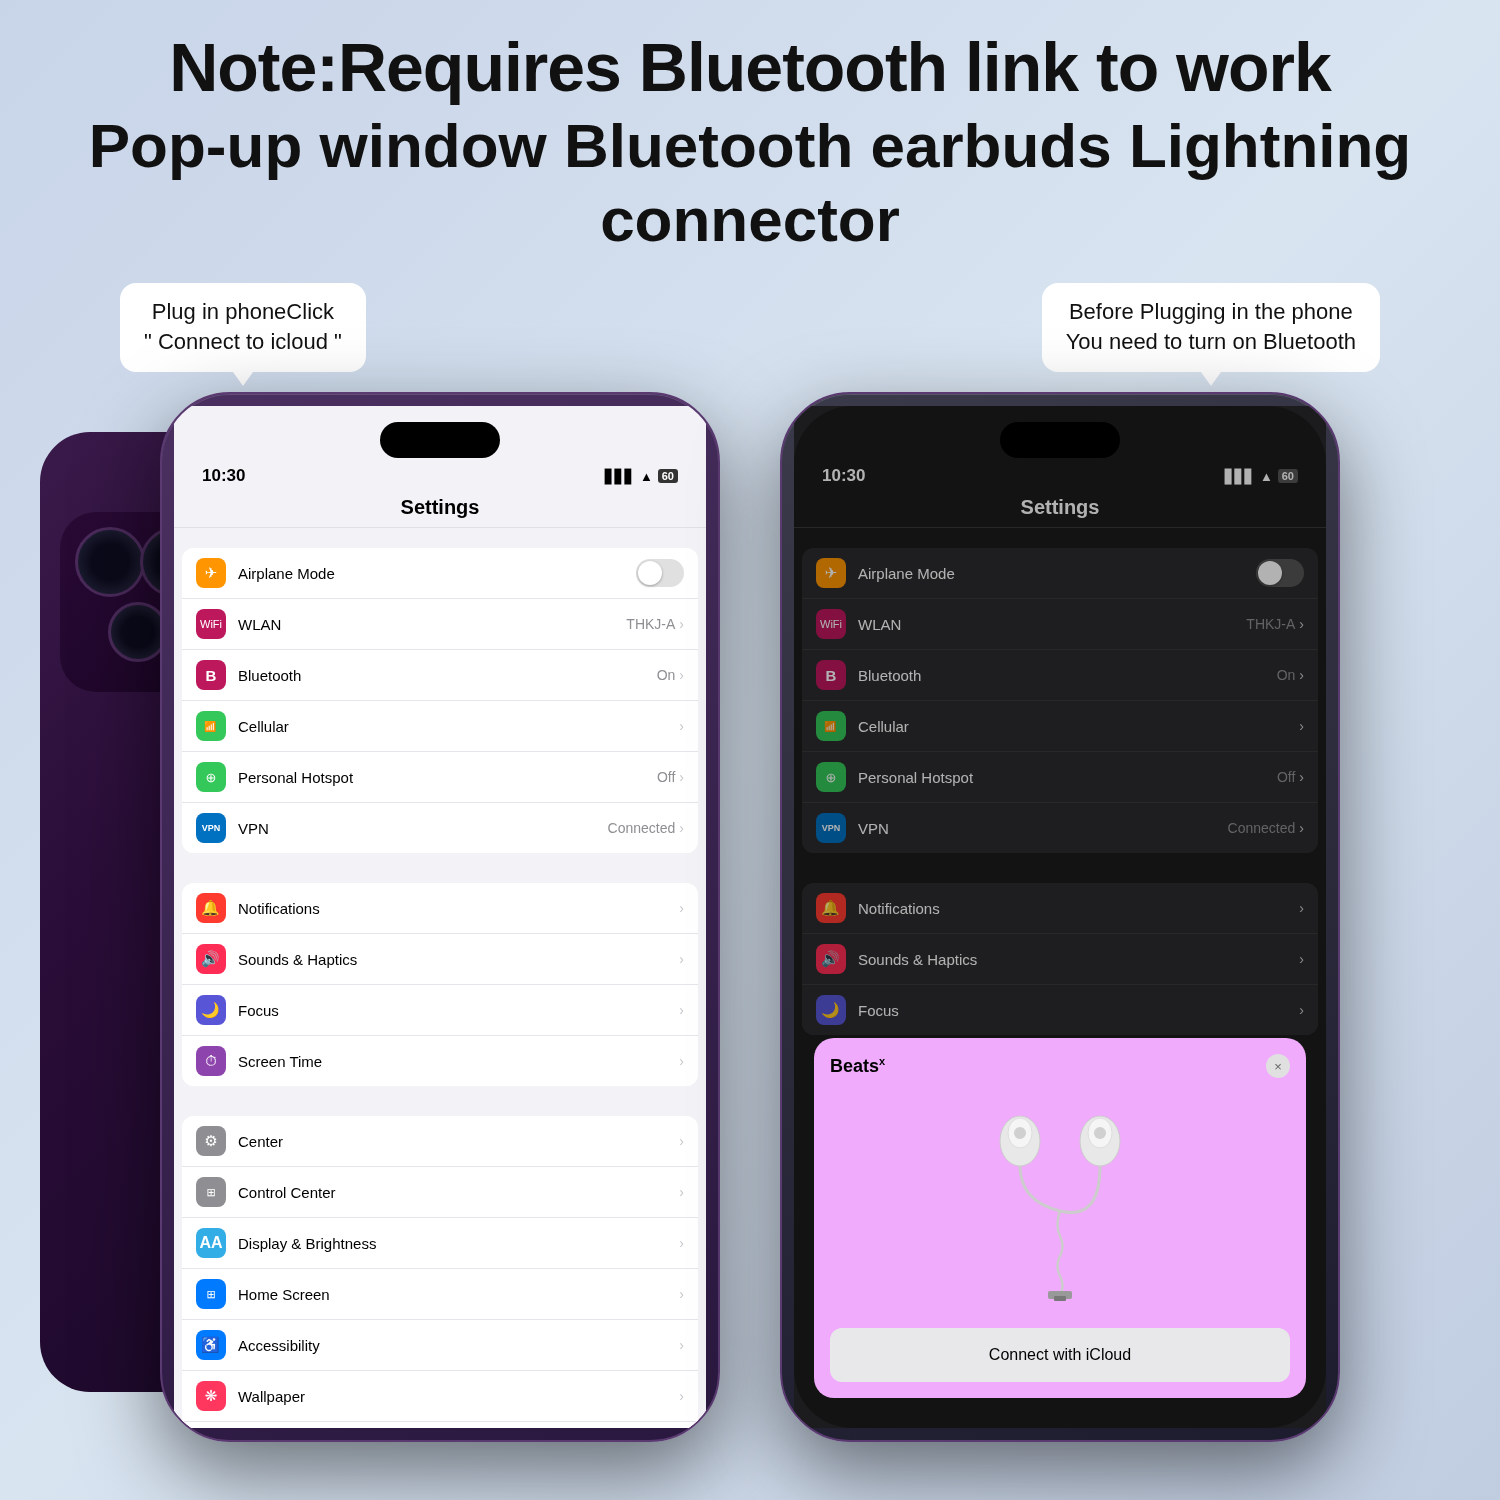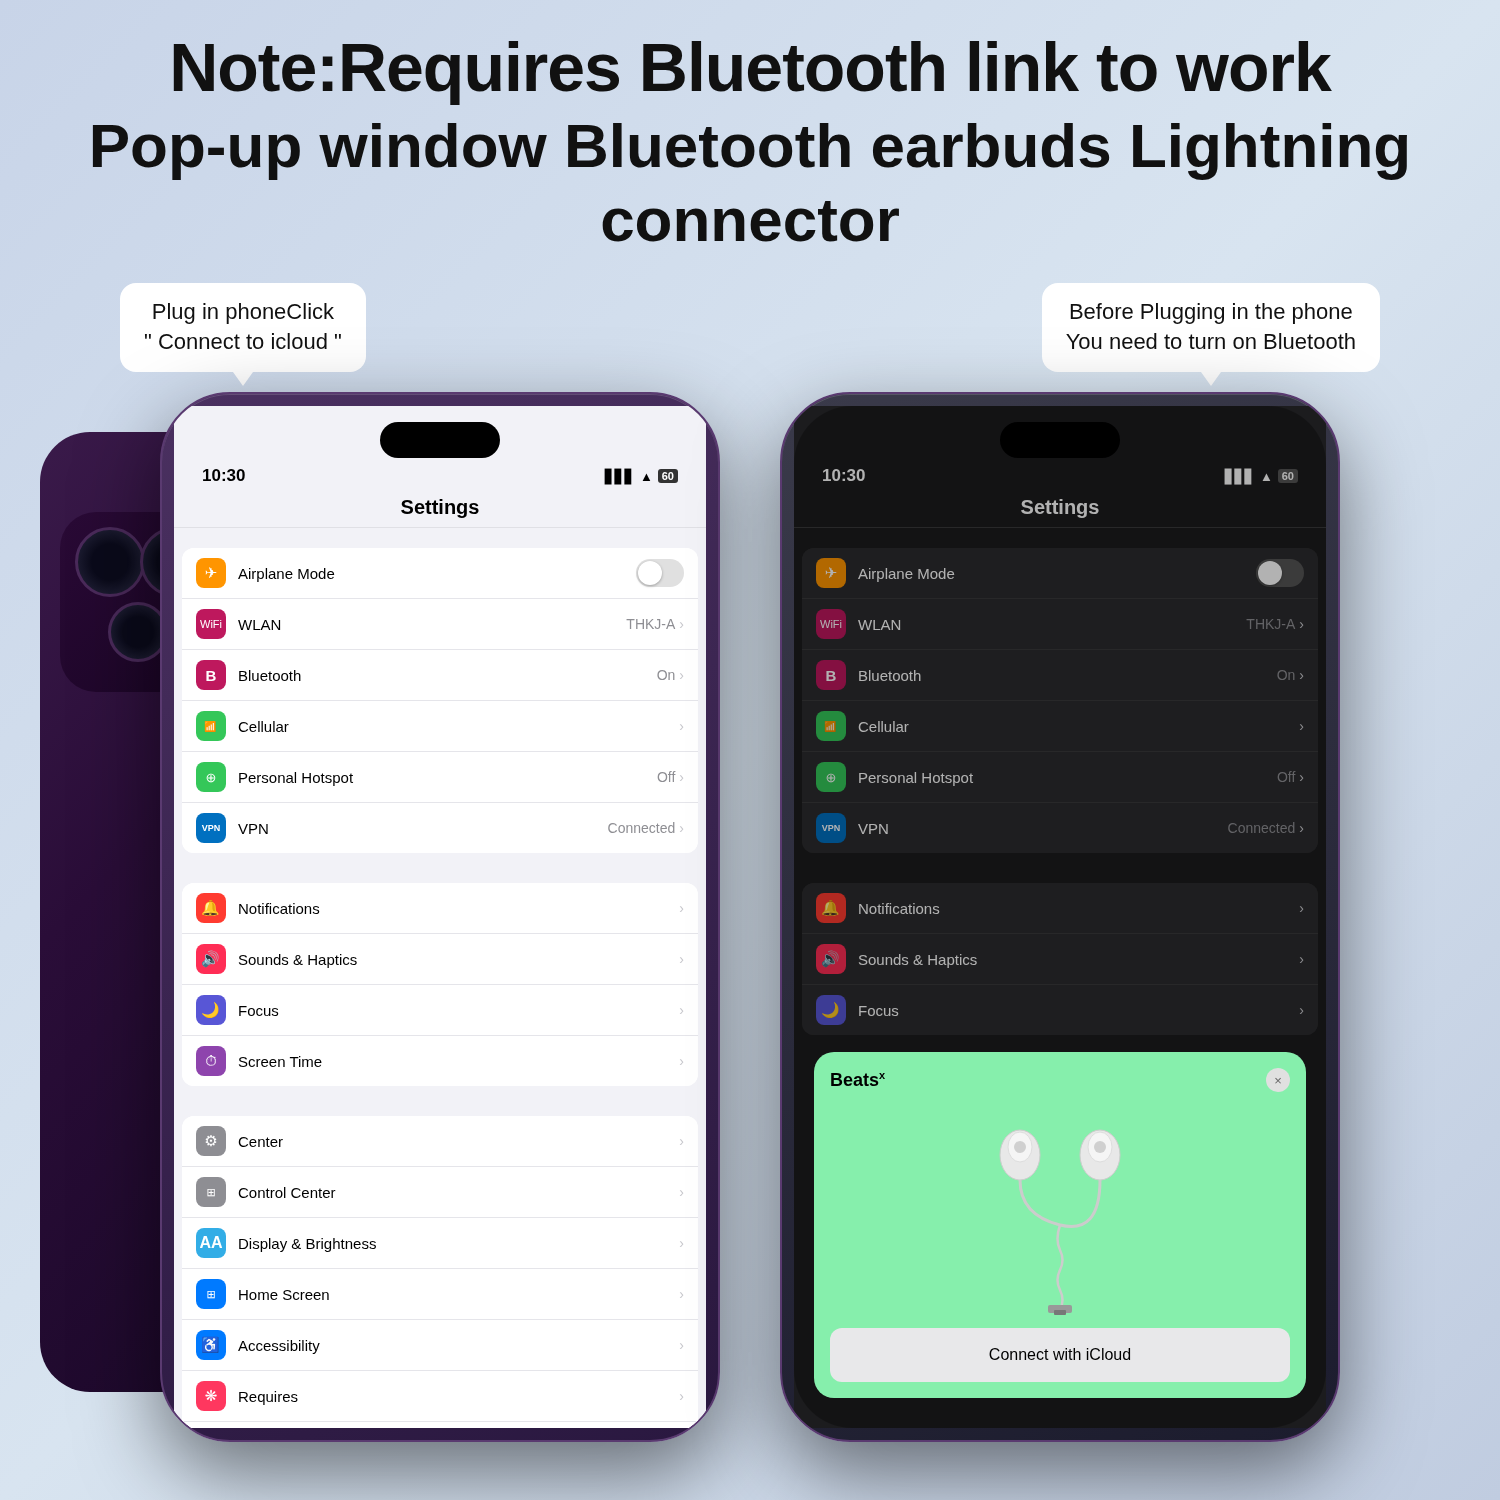--- a/index.html
+++ b/index.html
@@ -266,21 +266,21 @@
       top: 0;
       background: rgba(0,0,0,0.3);
       z-index: 20;
       border-radius: 58px;
     }
     .popup-card {
       position: absolute;
       bottom: 30px;
       left: 20px;
       right: 20px;
-      background: #86efac;
+      background: #f0abfc;
       border-radius: 20px;
       padding: 16px;
       z-index: 30;
     }
     .popup-header {
       display: flex;
       justify-content: space-between;
       align-items: center;
       margin-bottom: 8px;
     }
@@ -311,21 +311,21 @@
     
     .popup-connect-btn {
       width: 100%;
       background: #e8e8ea;
       border-radius: 12px;
       padding: 18px;
       text-align: center;
       font-size: 16px;
       font-weight: 500;
       color: #000;
-      margin-top: 8px;
+      margin-top: 22px;
     }
 
     .section-pad {
       height: 10px;
       background: #f2f2f7;
     }
     .dark .section-pad { background: #1c1c1e; }
 
     
     .phone-content {
@@ -461,21 +461,21 @@
               <span class="row-label">Home Screen</span>
               <span class="row-chevron">›</span>
             </div>
             <div class="settings-row">
               <div class="row-icon icon-blue">♿</div>
               <span class="row-label">Accessibility</span>
               <span class="row-chevron">›</span>
             </div>
             <div class="settings-row">
               <div class="row-icon icon-flower">❋</div>
-              <span class="row-label">Requires</span>
+              <span class="row-label">Wallpaper</span>
               <span class="row-chevron">›</span>
             </div>
             <div class="settings-row">
               
               
               
             </div>
           </div>
         </div>
       </div>

